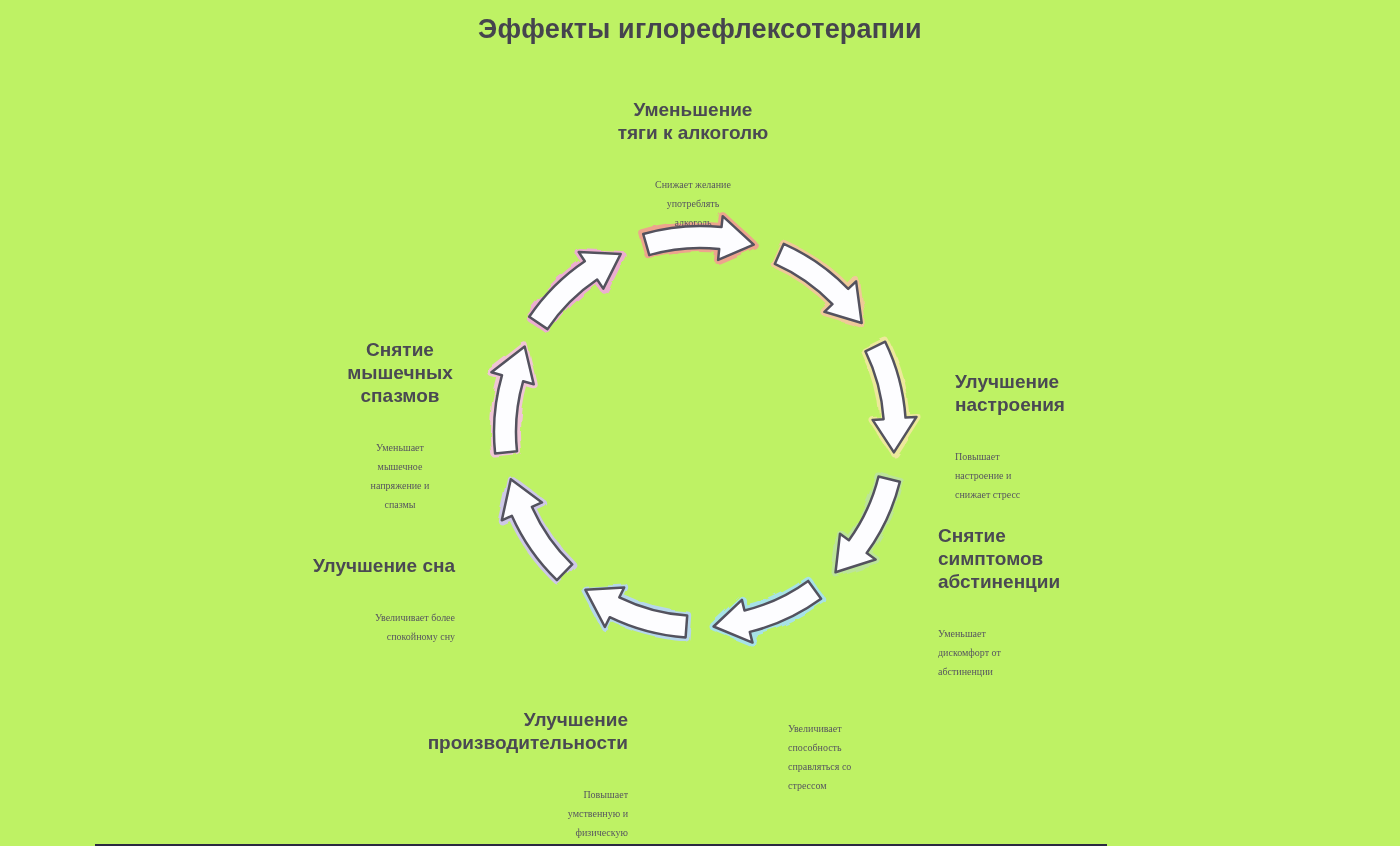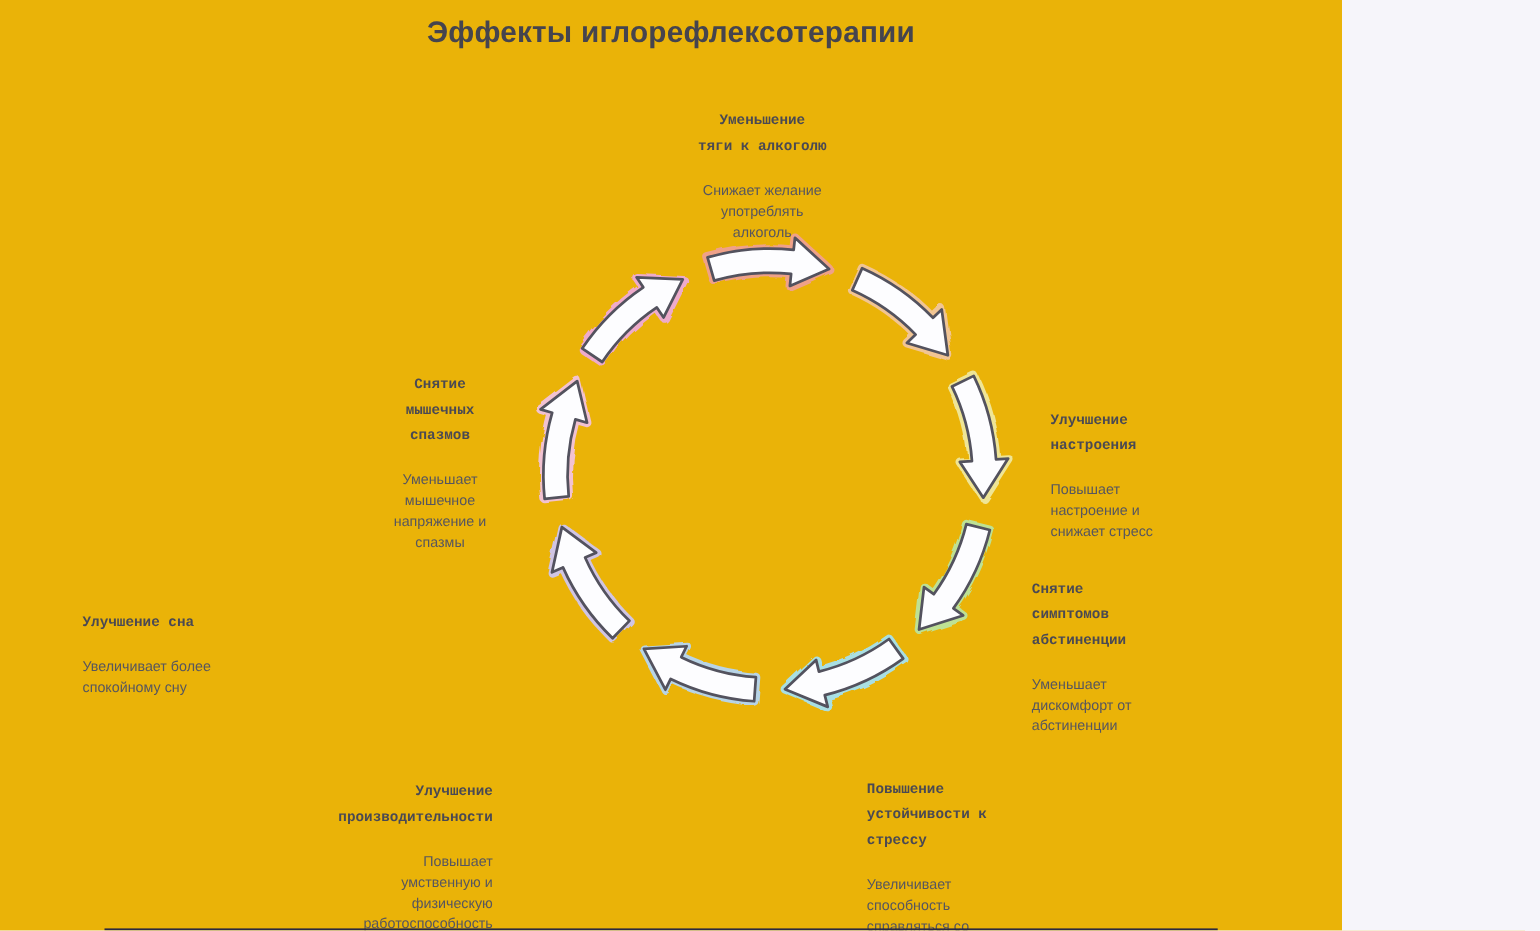--- a/index.html
+++ b/index.html
@@ -1,21 +1,21 @@
 <!DOCTYPE html>
 <html><head>
 <meta charset="utf-8">
 <style>
   html, body { margin: 0; padding: 0; background: #f6f5fa; }
   body { font-family: "Liberation Sans", "DejaVu Sans", sans-serif; }
   .canvas {
     position: relative;
-    width: 1220px;
+    width: 1400px;
     height: 846px;
-    background: #eab308;
+    background: #bef264;
     overflow: hidden;
   }
   .page-title {
     position: absolute;
     top: 14px;
     left: 0;
     width: 100%;
     margin: 0;
     text-align: center;
     font-size: 27px;
@@ -26,31 +26,31 @@
   .arrows-layer {
     position: absolute;
     left: 0; top: 0;
     width: 1400px; height: 846px;
   }
   .item {
     position: absolute;
     white-space: pre-line;
   }
   .item-title {
-    font-size: 13px;
+    font-size: 19px;
     font-weight: bold;
     line-height: 23px;
     color: #4a4953;
-    font-family: Liberation Mono, monospace;
   }
   .item-desc {
-    font-size: 13px;
+    font-size: 10px;
     line-height: 19px;
     color: #57565f;
-    margin-top: 1px;
+    margin-top: 13px;
+    font-family: Liberation Serif, serif;
   }
   .bottom-line {
     position: absolute;
     left: 95px;
     bottom: 0;
     width: 1012px;
     height: 2px;
     background: #2a2940;
   }
 </style>
@@ -122,37 +122,34 @@
   </div>
       <div class="item" style="top: 506px; left: 938px; width: 160px; text-align: left;">
     <div class="item-title">Снятие
 симптомов
 абстиненции</div>
     <div class="item-desc">Уменьшает
 дискомфорт от
 абстиненции</div>
   </div>
       <div class="item" style="top: 688px; left: 788px; width: 180px; text-align: left;">
-    <div class="item-title">Повышение
-устойчивости к
-стрессу</div>
     <div class="item-desc">Увеличивает
 способность
 справляться со
 стрессом</div>
   </div>
       <div class="item" style="top: 690px; right: 772px; width: 220px; text-align: right;">
     <div class="item-title">Улучшение
 производительности</div>
     <div class="item-desc">Повышает
 умственную и
 физическую
 работоспособность</div>
   </div>
-      <div class="item" style="top: 536px; right: 945px; width: 200px; ">
+      <div class="item" style="top: 536px; right: 945px; width: 200px; text-align: right;">
     <div class="item-title">Улучшение сна</div>
     <div class="item-desc">Увеличивает более
 спокойному сну</div>
   </div>
       <div class="item" style="top: 320px; left: 300px; width: 200px; text-align: center;">
     <div class="item-title">Снятие
 мышечных
 спазмов</div>
     <div class="item-desc">Уменьшает
 мышечное

